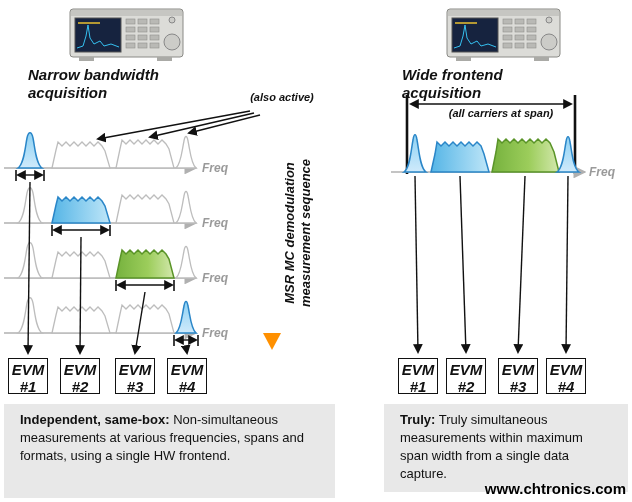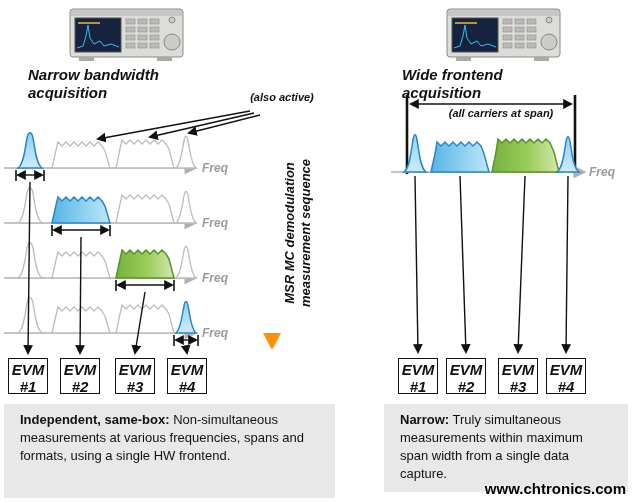--- a/index.html
+++ b/index.html
@@ -259,18 +259,18 @@
   </div>
   <div class="evm" style="left:546px;top:358px">
     <div>EVM</div>
     <div>#4</div>
   </div>
 
   <div class="caption" style="left:4px;top:404px;width:331px;height:94px">
     <b>Independent, same-box:</b><span> Non-simultaneous measurements at various frequencies, spans and formats,  using a single HW frontend.</span>
   </div>
   <div class="caption" style="left:384px;top:404px;width:244px;height:88px">
-    <b>Narrow:</b><span> Truly simultaneous measurements within maximum span width from a single data capture.</span>
+    <b>Truly:</b><span> Truly simultaneous measurements within maximum span width from a single data capture.</span>
   </div>
 
   <div class="watermark" style="right:6px;top:480px">www.chtronics.com</div>
 
 </div>
 
 </body></html>

